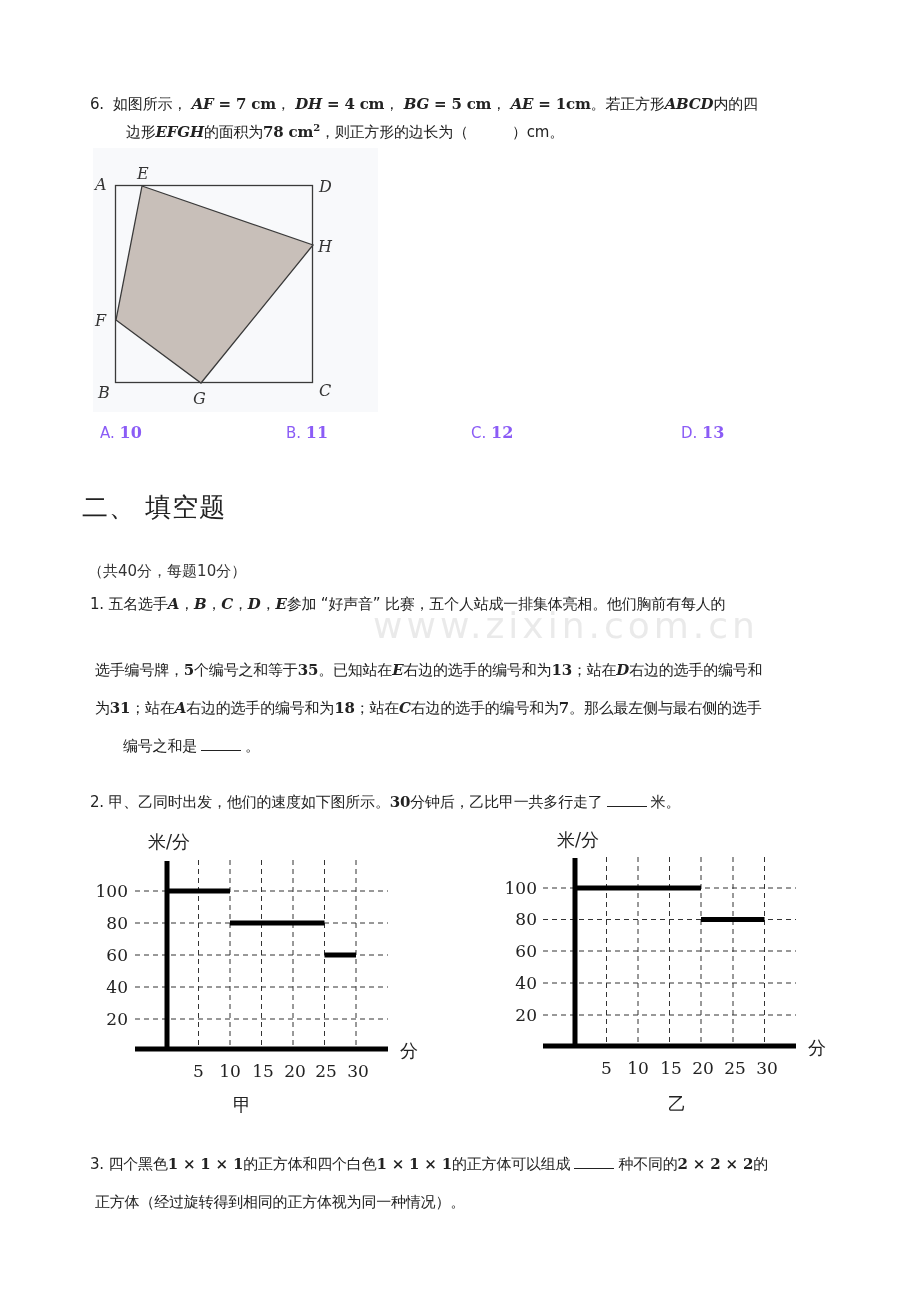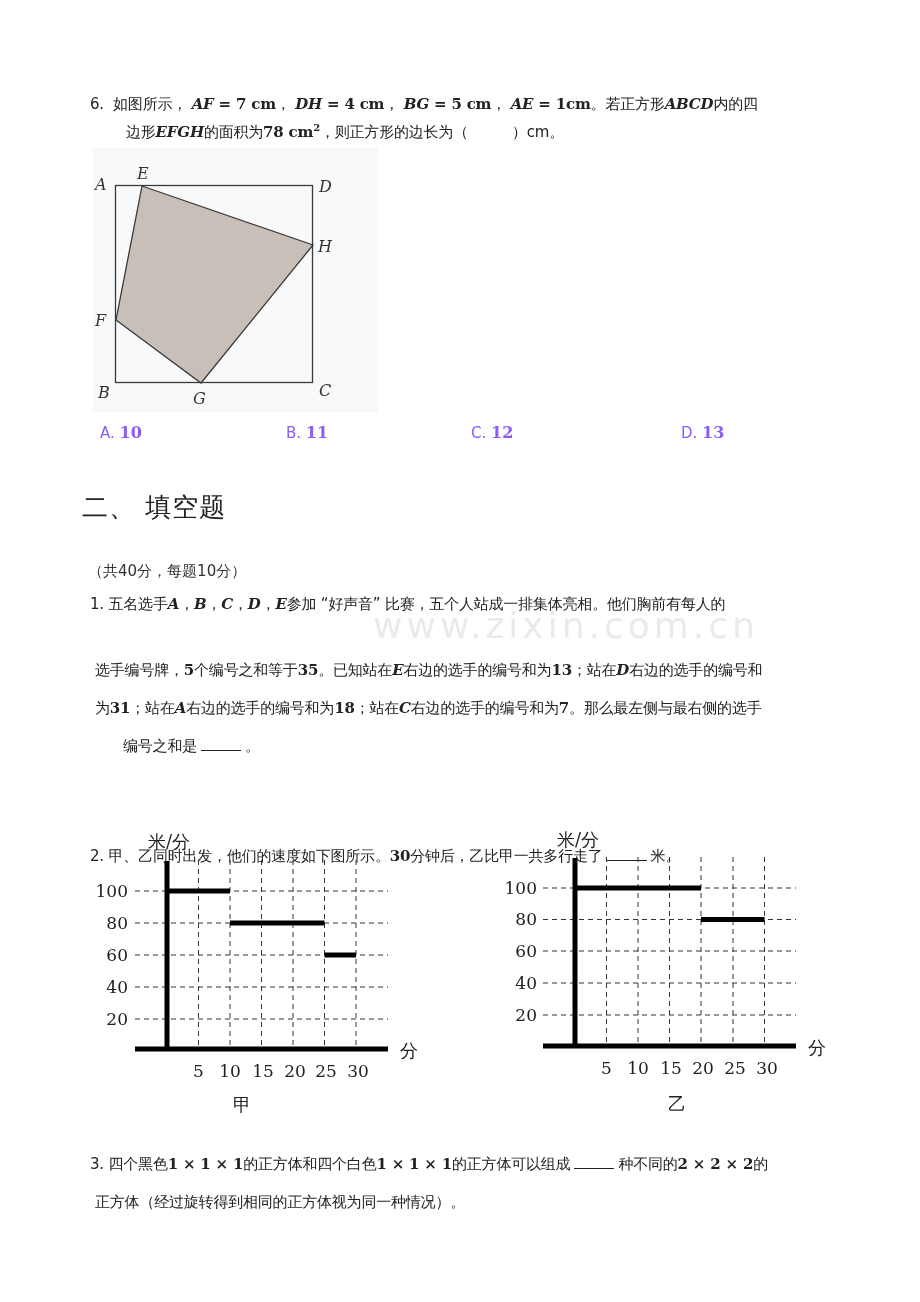--- a/index.html
+++ b/index.html
@@ -88,21 +88,21 @@
 <div class="qline" style="top:660px; left:95px;">
   <span>选手编号牌，</span><span class="num">5</span><span>个编号之和等于</span><span class="num">35</span><span>。已知站在</span><span class="math">E</span><span>右边的选手的编号和为</span><span class="num">13</span><span>；站在</span><span class="math">D</span><span>右边的选手的编号和</span>
 </div>
 <div class="qline" style="top:698px; left:95px;">
   <span>为</span><span class="num">31</span><span>；站在</span><span class="math">A</span><span>右边的选手的编号和为</span><span class="num">18</span><span>；站在</span><span class="math">C</span><span>右边的选手的编号和为</span><span class="num">7</span><span>。那么最左侧与最右侧的选手</span>
 </div>
 <div class="qline" style="top:736px; left:95px;margin-left:28px;">
   <span>编号之和是</span><span class="blank"></span><span>。</span>
 </div>
 
-<div class="qline" style="top:846px;">
+<div class="qline" style="top:792px;">
   <span>2.  甲、乙同时出发，他们的速度如下图所示。</span><span class="num">30</span><span>分钟后，乙比甲一共多行走了</span><span class="blank"></span><span>米。</span>
 </div>
 
 <svg class="abs" style="left:0;top:0;" width="460" height="1130" viewBox="0 0 460 1130">
   <g stroke="#333" stroke-width="1" stroke-dasharray="5,4" fill="none">
     <line x1="135" y1="891" x2="388" y2="891"></line>
     <line x1="135" y1="923" x2="388" y2="923"></line>
     <line x1="135" y1="955" x2="388" y2="955"></line>
     <line x1="135" y1="987" x2="388" y2="987"></line>
     <line x1="135" y1="1019" x2="388" y2="1019"></line>

